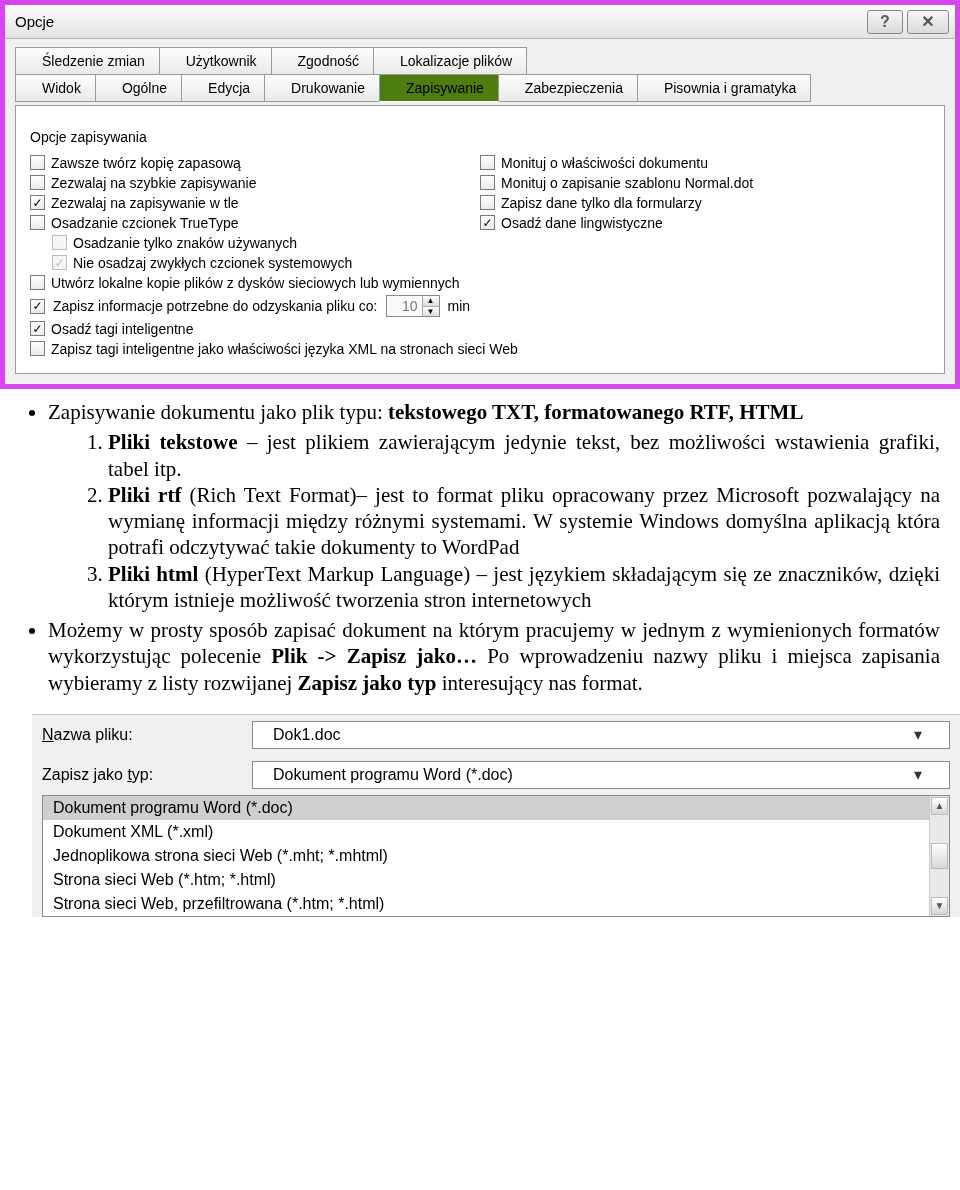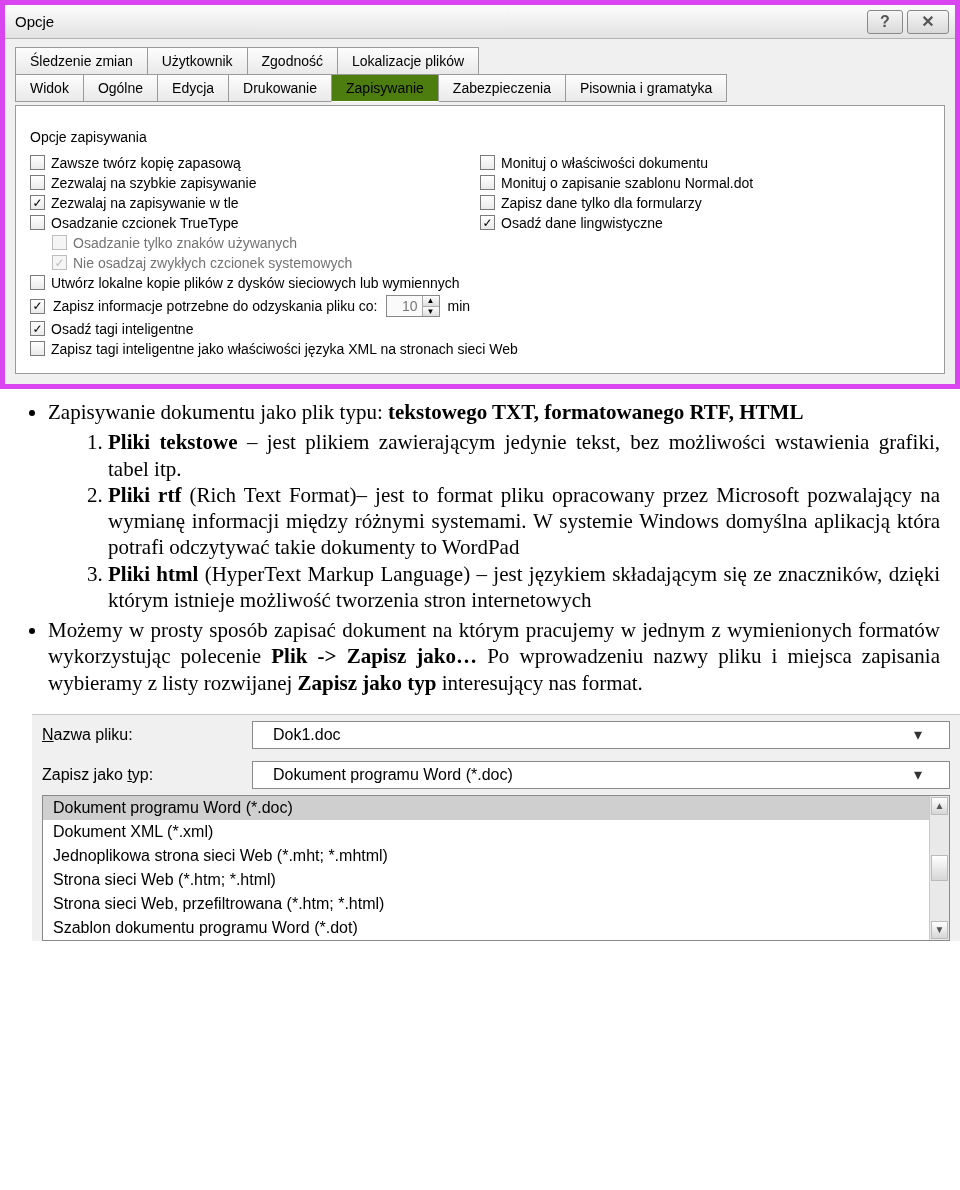--- a/index.html
+++ b/index.html
@@ -38,21 +38,21 @@
   }
   .tb-btn.help { width: 36px; font-size: 16px; }
   .tb-btn.close { font-size: 16px; }
 
   .dialog-body { padding: 8px 10px 10px 10px; }
 
   
   .tabrows { margin-bottom: 4px; }
   .tabrow { display: flex; }
   .tab {
-    padding: 5px 14px 5px 14px;
+    padding: 5px 14px 5px 26px;
     border: 1px solid #9a9a9a;
     background: linear-gradient(#fdfdfd,#e9e9e9);
     margin-right: -1px;
     font-size: 14px;
     position: relative;
   }
   .tabrow.top .tab { border-bottom: none; }
   .tabrow.bottom .tab { border-top: 1px solid #9a9a9a; }
   .tab.active {
     background: #4d7c0f;
@@ -76,21 +76,21 @@
   .option.indent { margin-left: 22px; }
   .check {
     width: 15px; height: 15px;
     border: 1px solid #7a7a7a;
     background: linear-gradient(#fff,#eaeaea);
     display: inline-flex; align-items: center; justify-content: center;
     font-size: 12px; line-height: 1;
   }
   .check.disabled { border-color: #bdbdbd; background: #f5f5f5; color: #bdbdbd; }
   .opt-label { }
-  .opt-label.disabled { color: #737373; }
+  .opt-label.disabled { color: #000000; }
   .spinner-row { display: flex; align-items: center; gap: 8px; padding: 2px 0; }
   .spinner {
     display: inline-flex; align-items: stretch;
     border: 1px solid #888; background: #f3f3f3;
     height: 22px;
   }
   .spinner .sp-val {
     width: 36px; text-align: right; padding: 2px 4px; color: #777; background: #fafafa;
     border-right: 1px solid #aaa;
   }
@@ -311,21 +311,20 @@
     </div>
   </div>
   <div class="sa-list">
     <div class="sa-list-inner">
       <div class="sa-items">
         <div class="sa-item selected">Dokument programu Word (*.doc)</div>
         <div class="sa-item">Dokument XML (*.xml)</div>
         <div class="sa-item">Jednoplikowa strona sieci Web (*.mht; *.mhtml)</div>
         <div class="sa-item">Strona sieci Web (*.htm; *.html)</div>
         <div class="sa-item">Strona sieci Web, przefiltrowana (*.htm; *.html)</div>
-        <div class="sa-item">Szablon dokumentu programu Word (*.dot)</div>
       </div>
       <div class="sa-scroll">
         <div class="arrow">▲</div>
         <div class="thumb"></div>
         <div class="arrow">▼</div>
       </div>
     </div>
   </div>
 </div>
 

